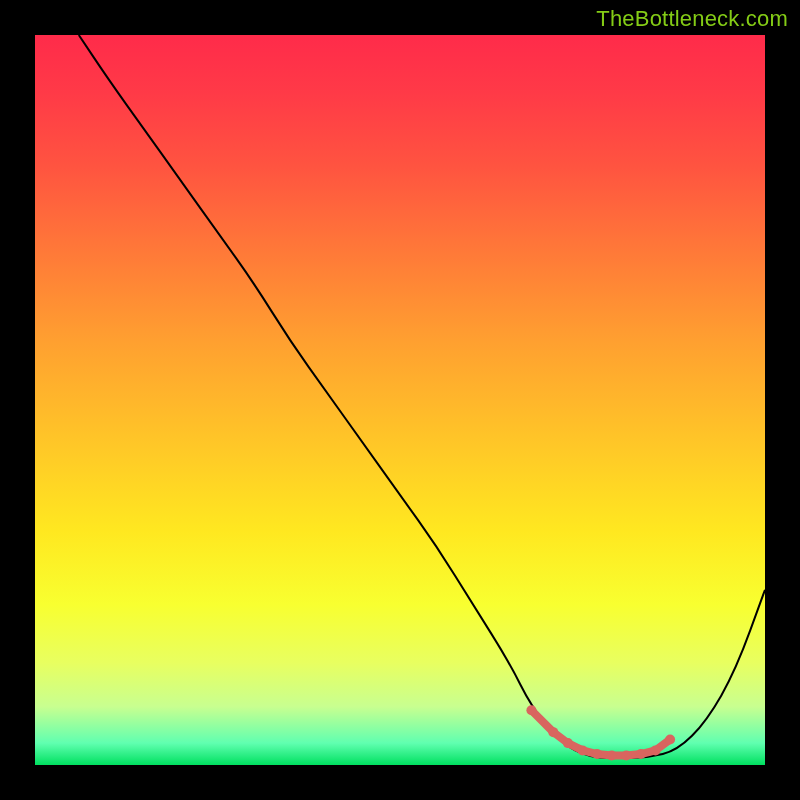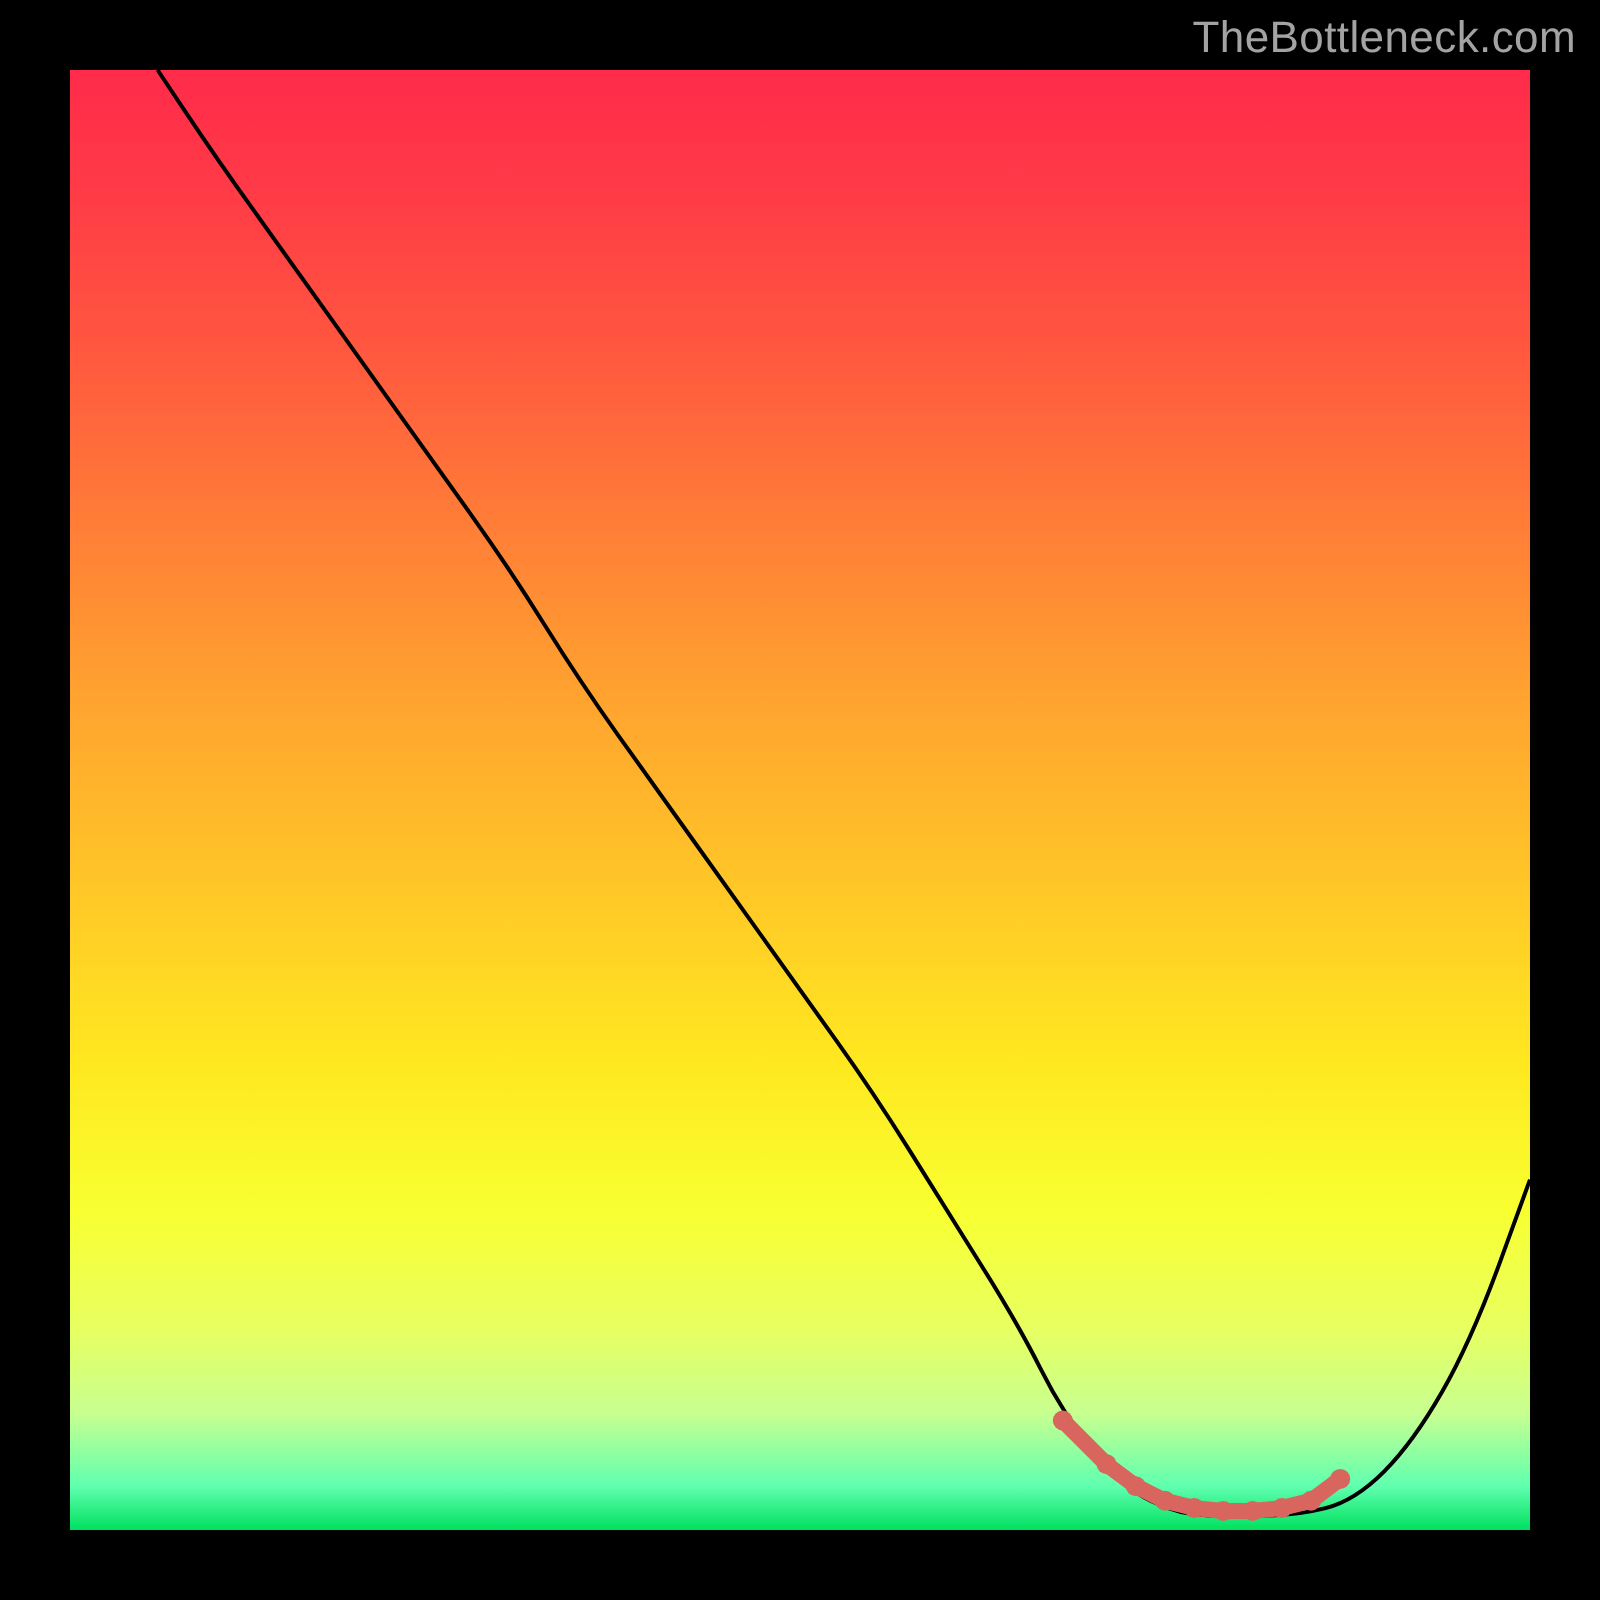--- a/index.html
+++ b/index.html
@@ -23,21 +23,21 @@
       #e8ff60 86%,
       #c8ff90 92%,
       #60ffb0 97%,
       #00e060 100%
     );
   }
   .watermark {
     position: absolute;
     top: 6px;
     right: 12px;
-    color: #a3a3a3;
+    color: #84cc16;
     font-size: 22px;
     font-weight: 500;
     letter-spacing: 0.2px;
     z-index: 10;
   }
   svg.curves {
     position: absolute;
     left: 0; top: 0;
     width: 730px; height: 730px;
     overflow: visible;

